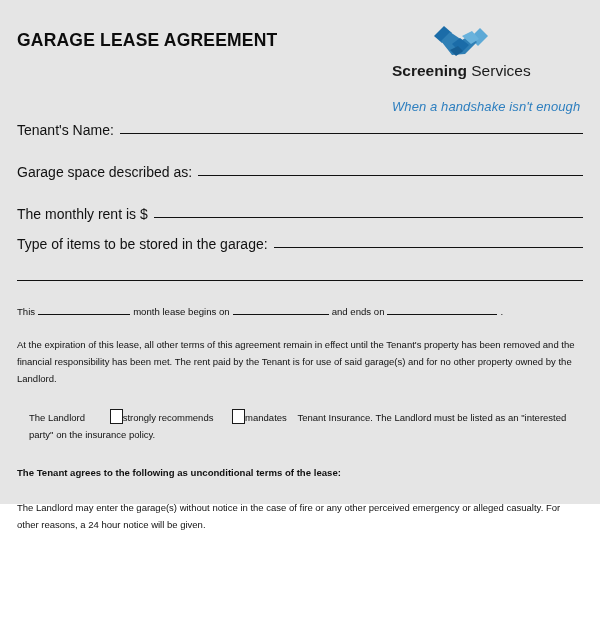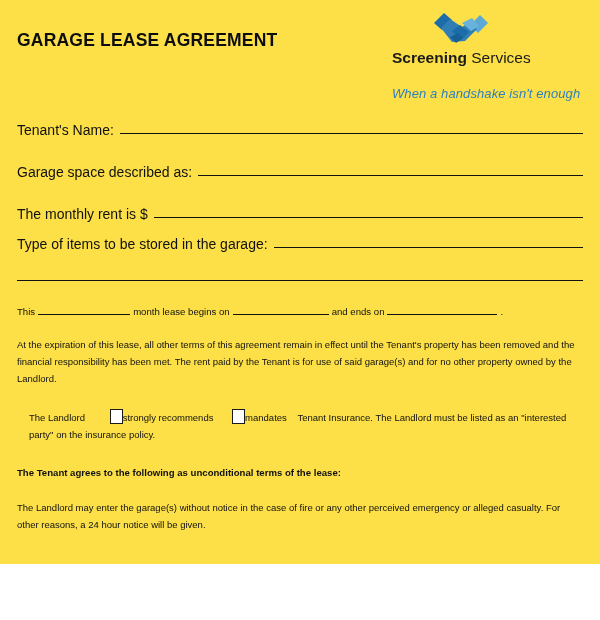--- a/index.html
+++ b/index.html
@@ -11,22 +11,22 @@
     width: 600px;
     height: 620px;
     overflow: hidden;
     font-family: "Liberation Sans", sans-serif;
     color: #111111;
     position: relative;
   }
   .page {
     position: relative;
     width: 600px;
-    height: 564px;
-    background: #fde047;
+    height: 504px;
+    background: #e5e5e5;
     box-sizing: border-box;
   }
 
   
   .header {
     position: relative;
     height: 108px;
   }
   .doc-title {
     position: absolute;
@@ -34,21 +34,21 @@
     top: 30px;
     font-size: 17.5px;
     font-weight: bold;
     letter-spacing: 0.2px;
     color: #0d0d0d;
     white-space: nowrap;
   }
   .logo {
     position: absolute;
     left: 392px;
-    top: 7px;
+    top: 20px;
     width: 130px;
     text-align: center;
   }
   .logo-mark {
     width: 130px;
     height: 42px;
     display: block;
     margin: 0 auto;
   }
   .logo-wordmark {

